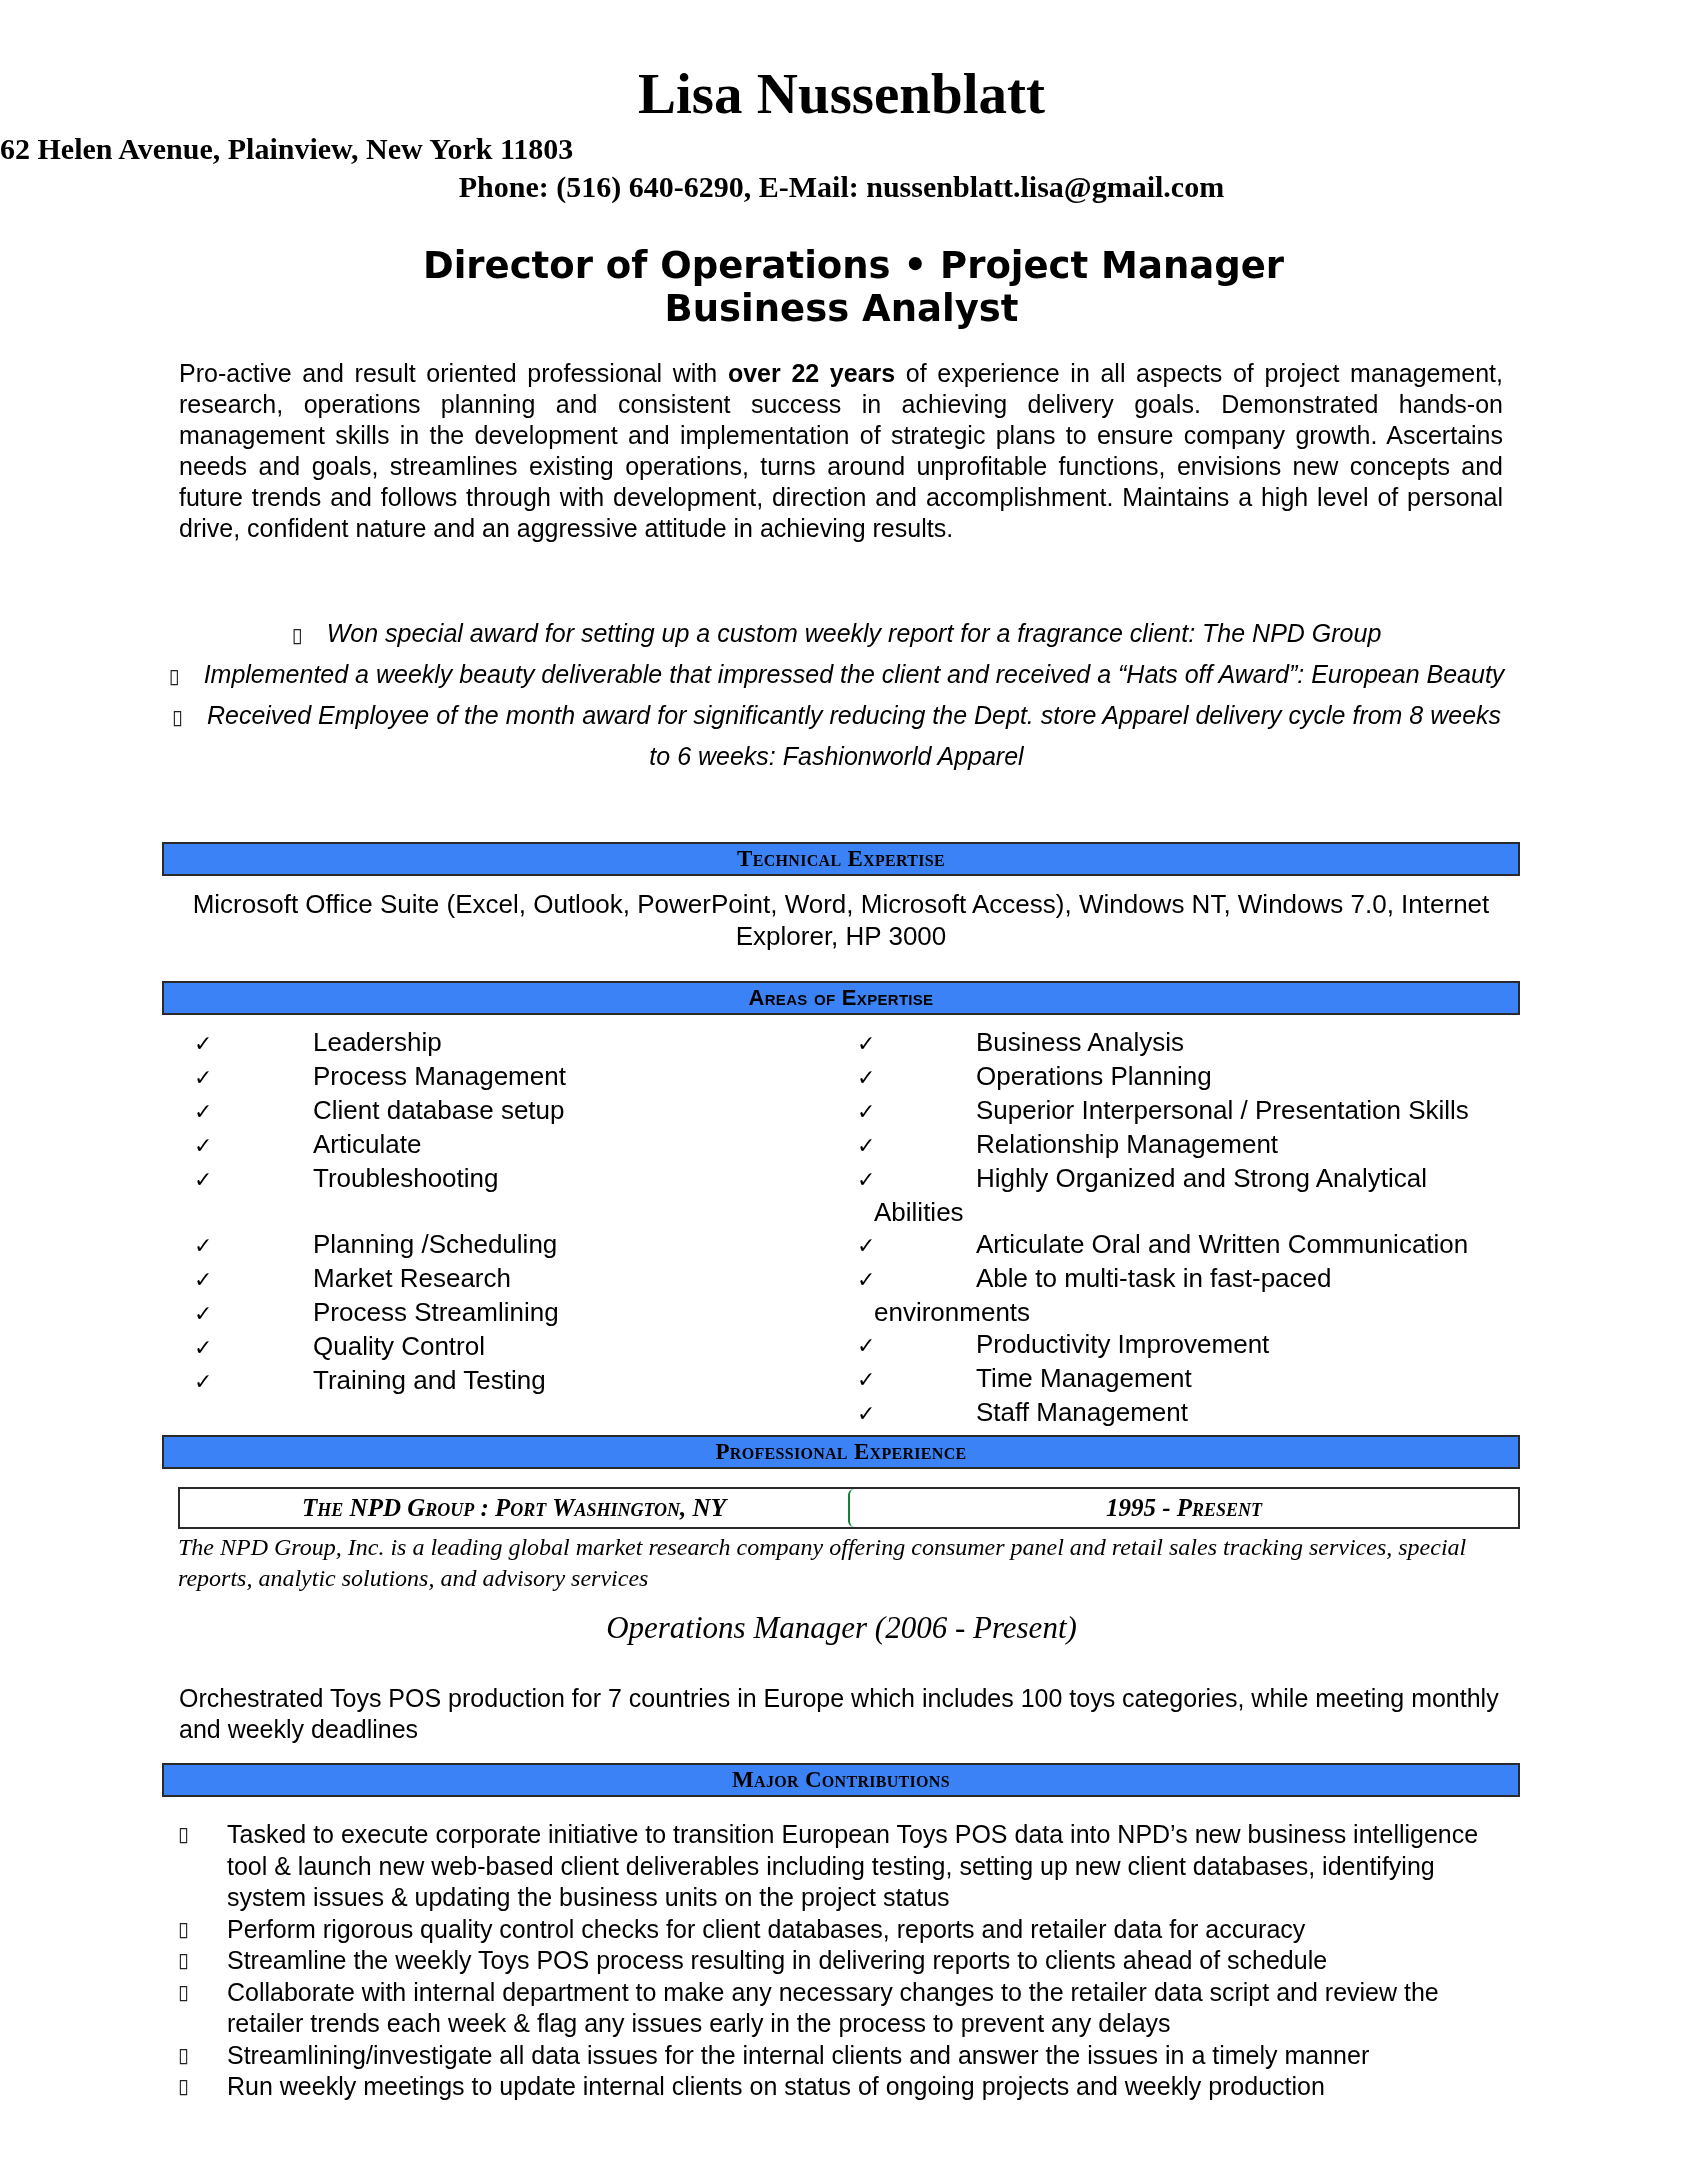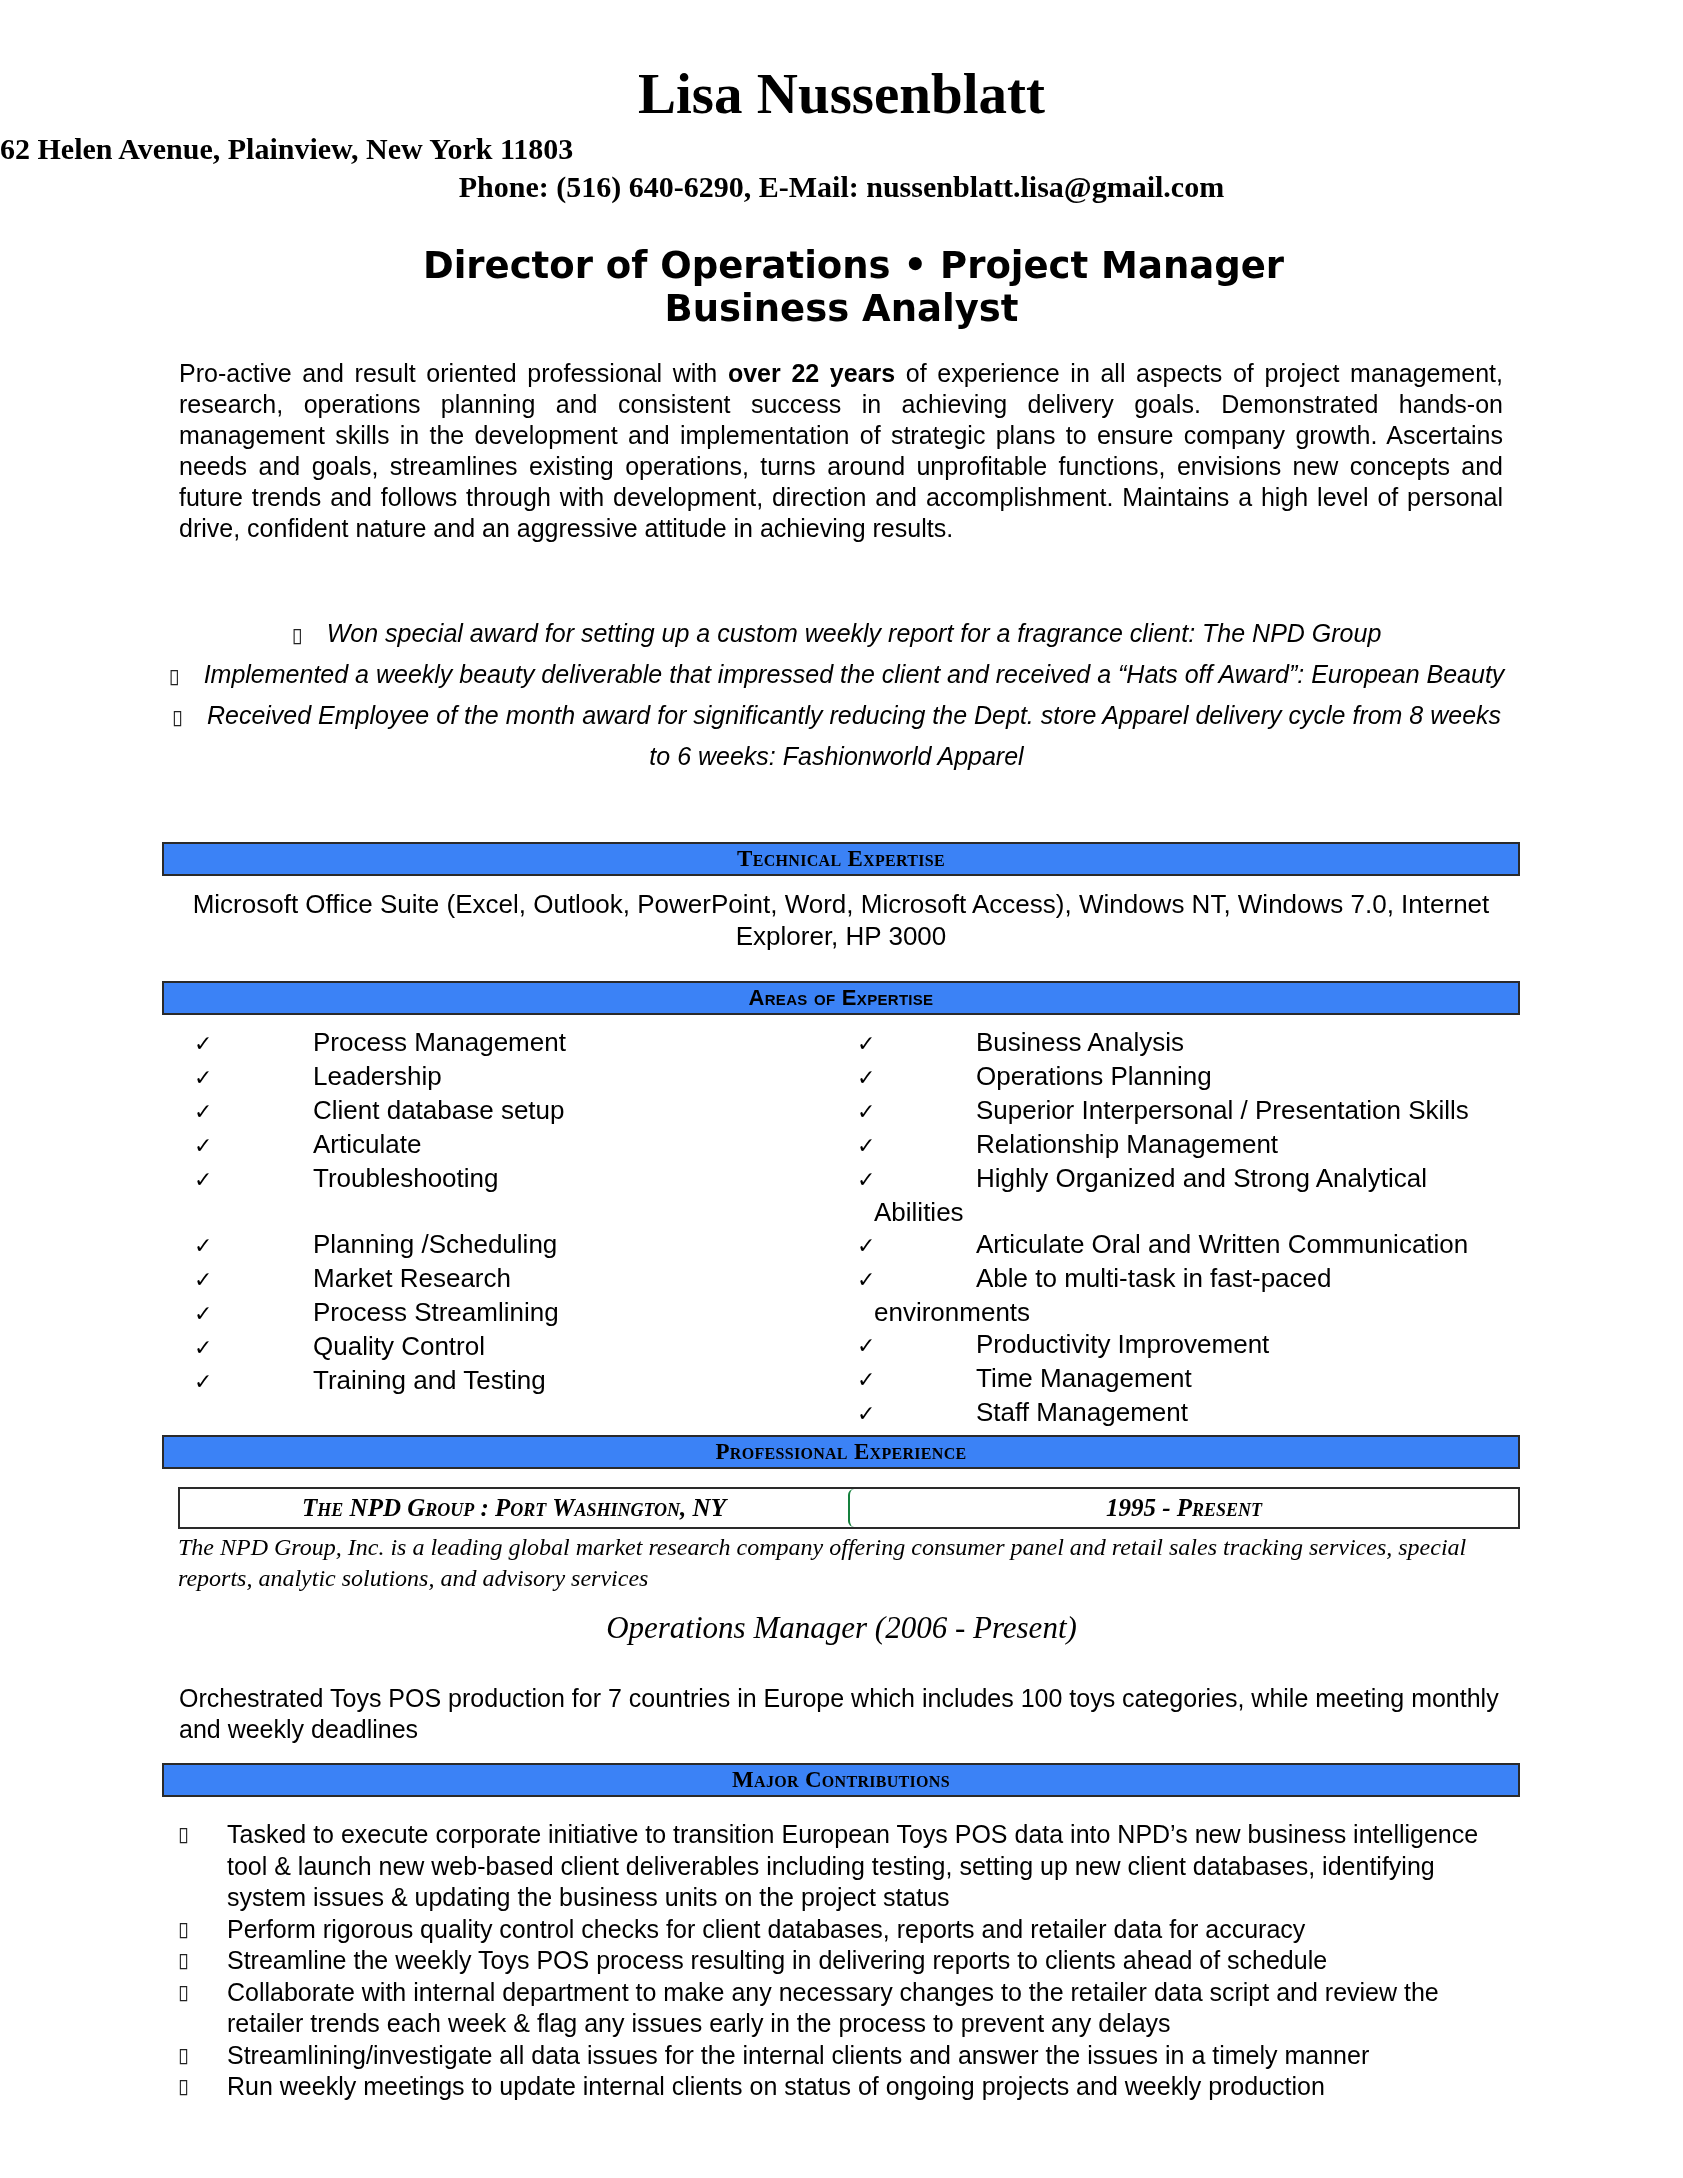--- a/index.html
+++ b/index.html
@@ -68,22 +68,22 @@
     <div class="award"><span class="bul">▯</span><span>Implemented a weekly beauty deliverable that impressed the client and received a “Hats off Award”: European Beauty</span></div>
     <div class="award"><span class="bul">▯</span><span>Received Employee of the month award for significantly reducing the Dept. store Apparel delivery cycle from 8 weeks to 6 weeks: Fashionworld Apparel</span></div>
   </div>
 
   <div class="sec" style="top:842px;"><span>Technical Expertise</span></div>
   <div class="abs sans tech">Microsoft Office Suite (Excel, Outlook, PowerPoint, Word, Microsoft Access), Windows NT, Windows 7.0, Internet Explorer, HP 3000</div>
 
   <div class="sec sans" style="top:981px;"><span>Areas of Expertise</span></div>
 
   <div class="col col-left sans">
+    <div class="item"><span class="chk">✓</span><span>Leadership</span></div>
     <div class="item"><span class="chk">✓</span><span>Process Management</span></div>
-    <div class="item"><span class="chk">✓</span><span>Leadership</span></div>
     <div class="item"><span class="chk">✓</span><span>Client database setup</span></div>
     <div class="item"><span class="chk">✓</span><span>Articulate</span></div>
     <div class="item"><span class="chk">✓</span><span>Troubleshooting</span></div>
     <div class="spacer"></div>
     <div class="item"><span class="chk">✓</span><span>Planning /Scheduling</span></div>
     <div class="item"><span class="chk">✓</span><span>Market Research</span></div>
     <div class="item"><span class="chk">✓</span><span>Process Streamlining</span></div>
     <div class="item"><span class="chk">✓</span><span>Quality Control</span></div>
     <div class="item"><span class="chk">✓</span><span>Training and Testing</span></div>
   </div>

